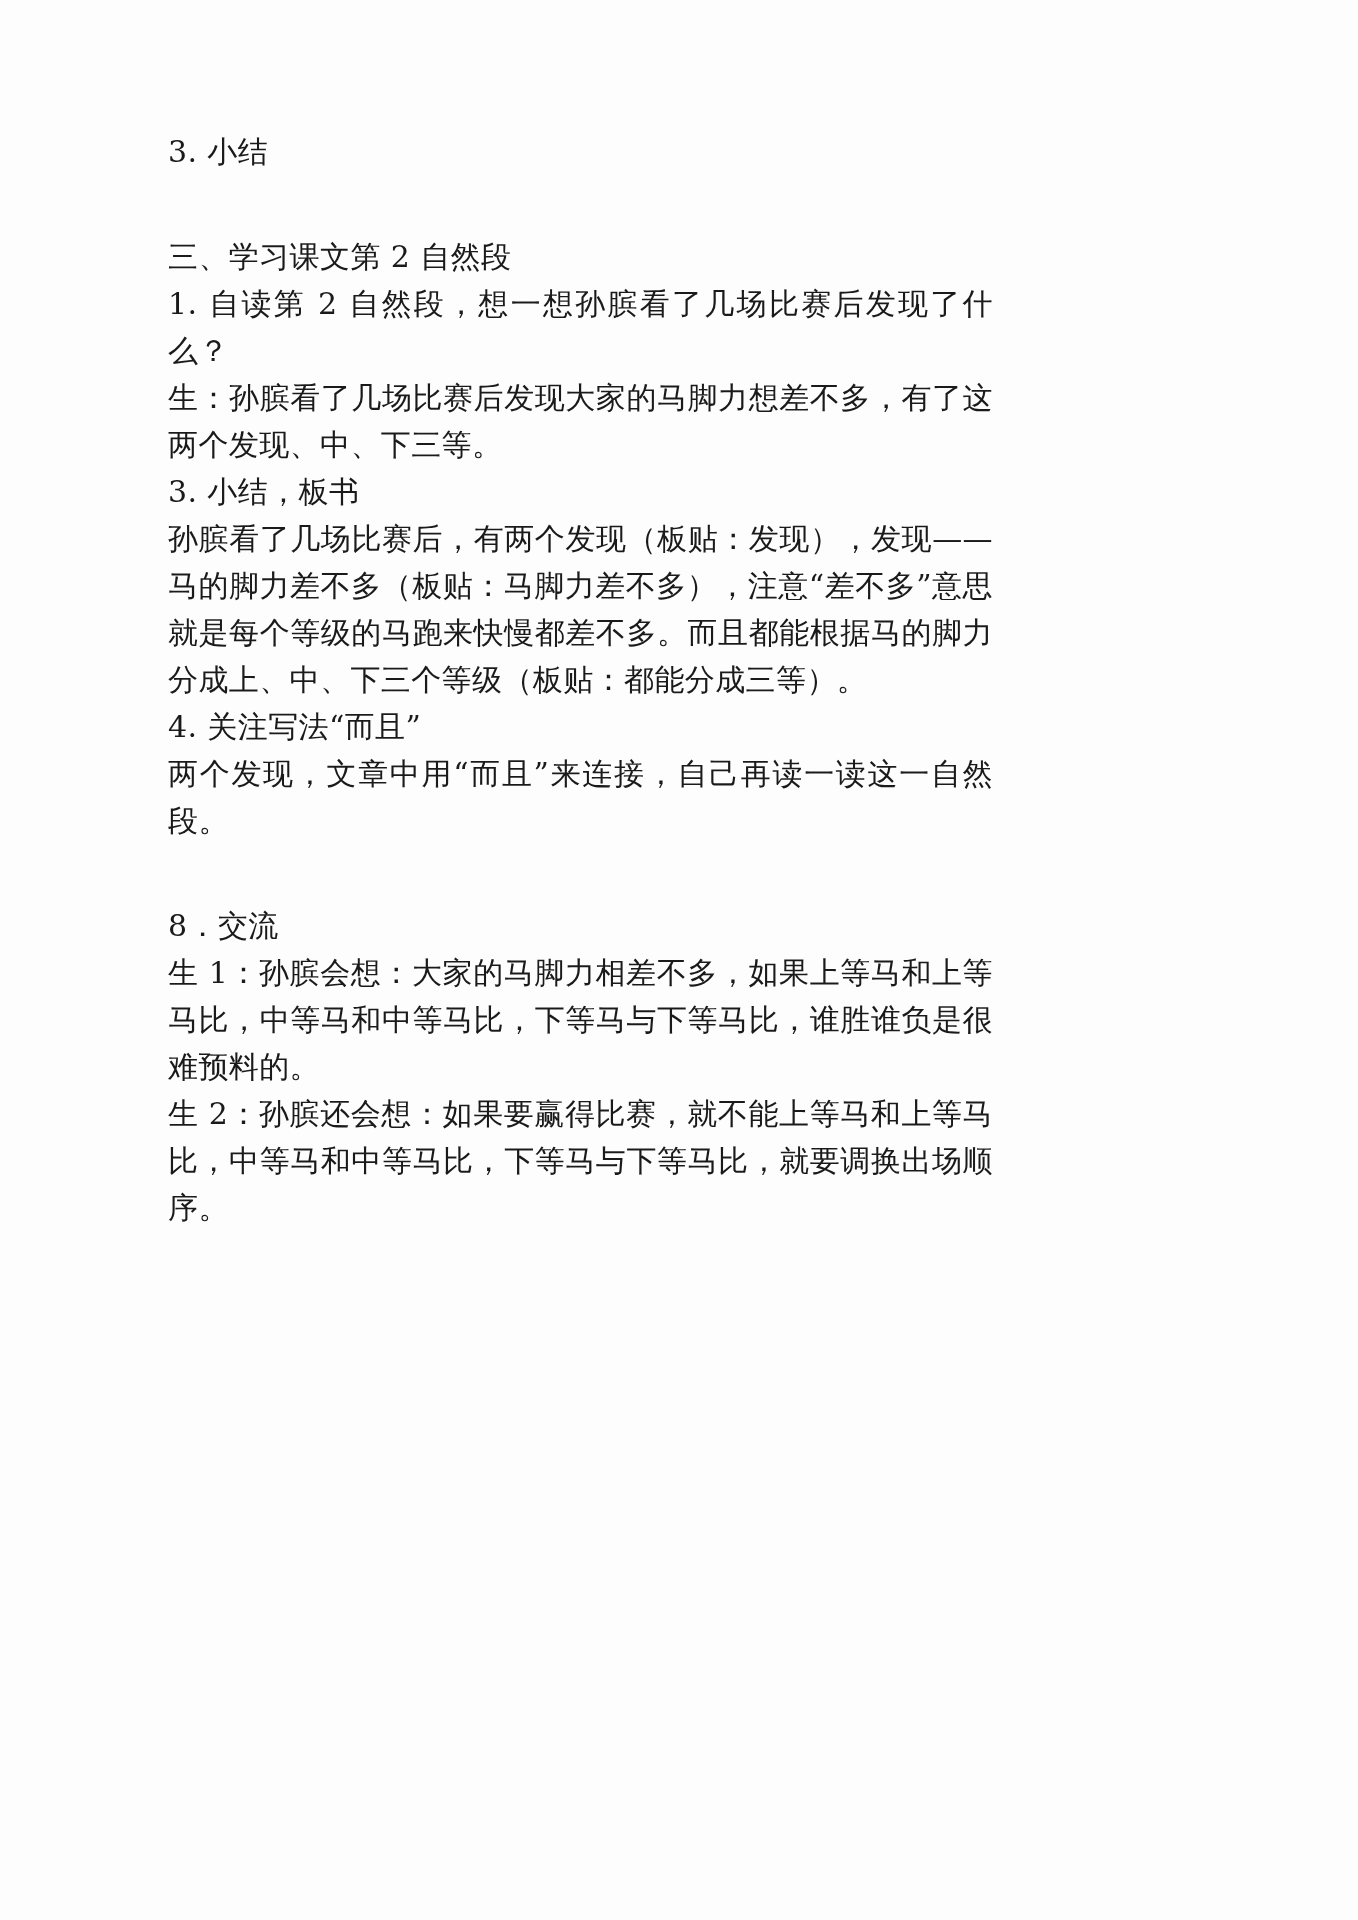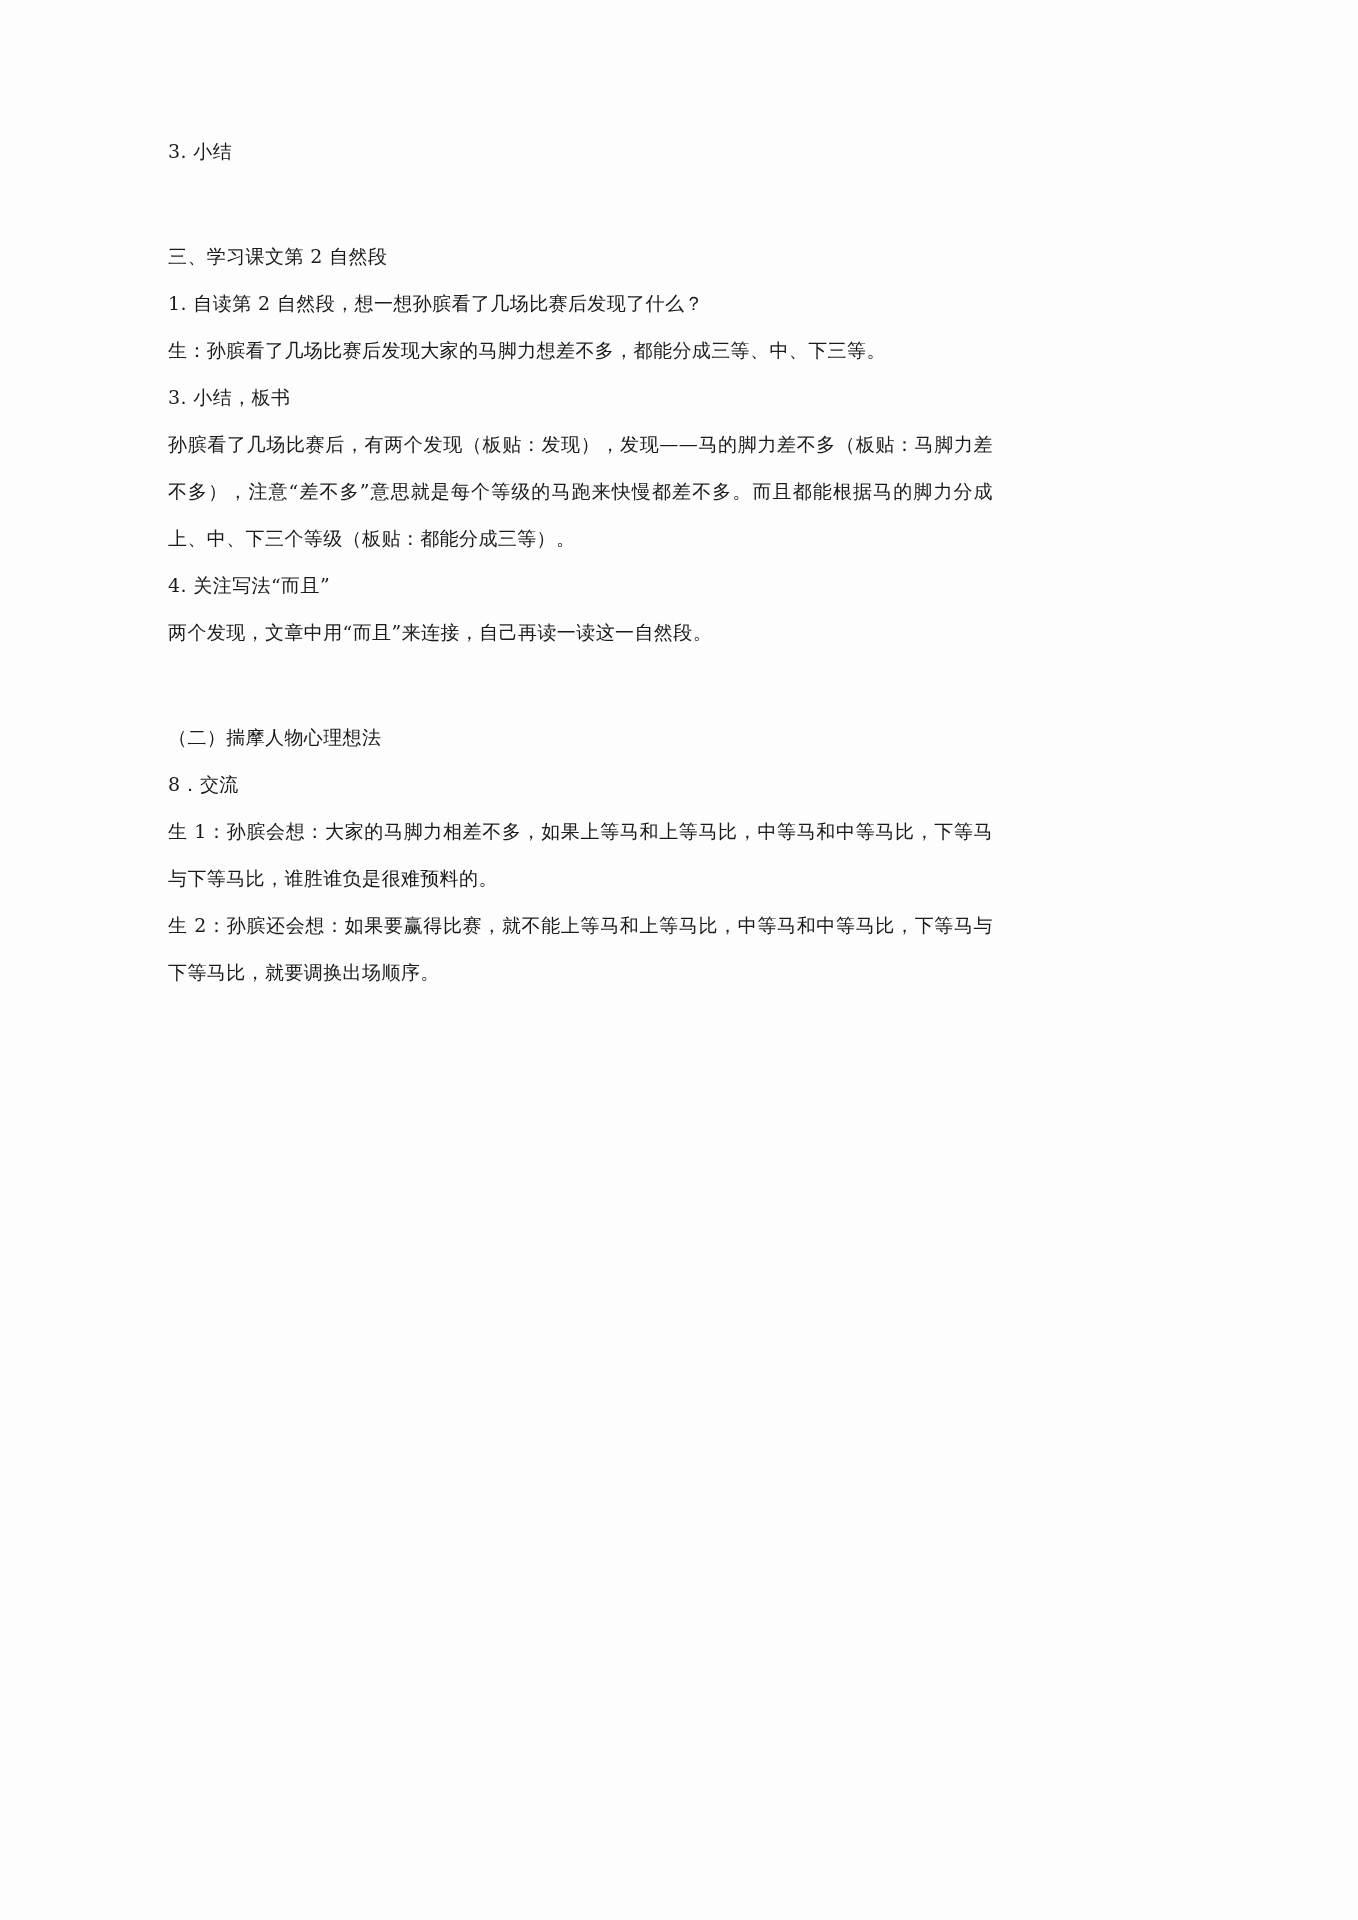--- a/index.html
+++ b/index.html
@@ -20,21 +20,21 @@
     box-sizing: border-box;
     overflow: hidden;
   }
   .content {
     position: absolute;
     left: 168px;
     top: 128px;
     width: 825px;
   }
   .line {
-    font-size: 19px;
+    font-size: 30px;
     line-height: 47px;
     letter-spacing: 0.4px;
     text-align: justify;
     text-justify: inter-character;
     white-space: pre-wrap;
     word-break: break-all;
   }
   
   .para {
     margin: 0;
@@ -58,33 +58,32 @@
 
 
     <div class="gap-lg"></div>
 
     <p class="line para">三、学习课文第 2 自然段</p>
 
 
     <p class="line para">1. 自读第 2 自然段，想一想孙膑看了几场比赛后发现了什么？</p>
 
 
-    <p class="line para">生：孙膑看了几场比赛后发现大家的马脚力想差不多，都能分成三等、中、下三等。</p>
+    <p class="line para">生：孙膑看了几场比赛后发现大家的马脚力想差不多，有了这两个发现、中、下三等。</p>
 
     <p class="line para">3. 小结，板书</p>
 
     <p class="line para">孙膑看了几场比赛后，有两个发现（板贴：发现），发现——马的脚力差不多（板贴：马脚力差不多），注意“差不多”意思就是每个等级的马跑来快慢都差不多。而且都能根据马的脚力分成上、中、下三个等级（板贴：都能分成三等）。</p>
 
     <p class="line para">4. 关注写法“而且”</p>
 
     <p class="line para">两个发现，文章中用“而且”来连接，自己再读一读这一自然段。</p>
 
     <div class="gap-lg"></div>
 
-    <p class="line para lead-space">（二）揣摩人物心理想法</p>
 
 
     <p class="line para">8．交流</p>
 
     <p class="line para">生 1：孙膑会想：大家的马脚力相差不多，如果上等马和上等马比，中等马和中等马比，下等马与下等马比，谁胜谁负是很难预料的。</p>
 
     <p class="line para">生 2：孙膑还会想：如果要赢得比赛，就不能上等马和上等马比，中等马和中等马比，下等马与下等马比，就要调换出场顺序。</p>
 
   </div>
 </div>

